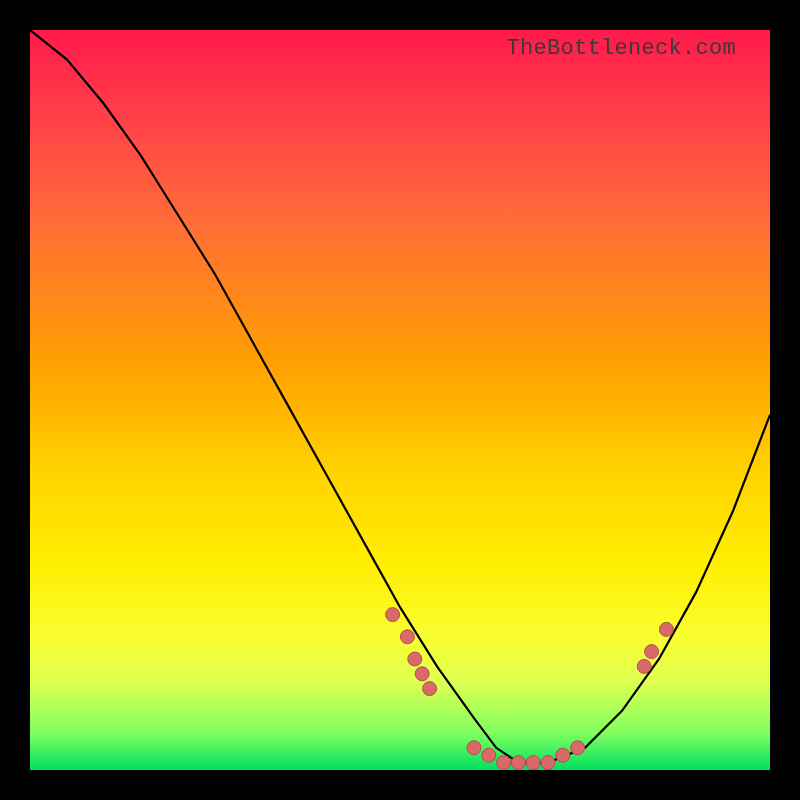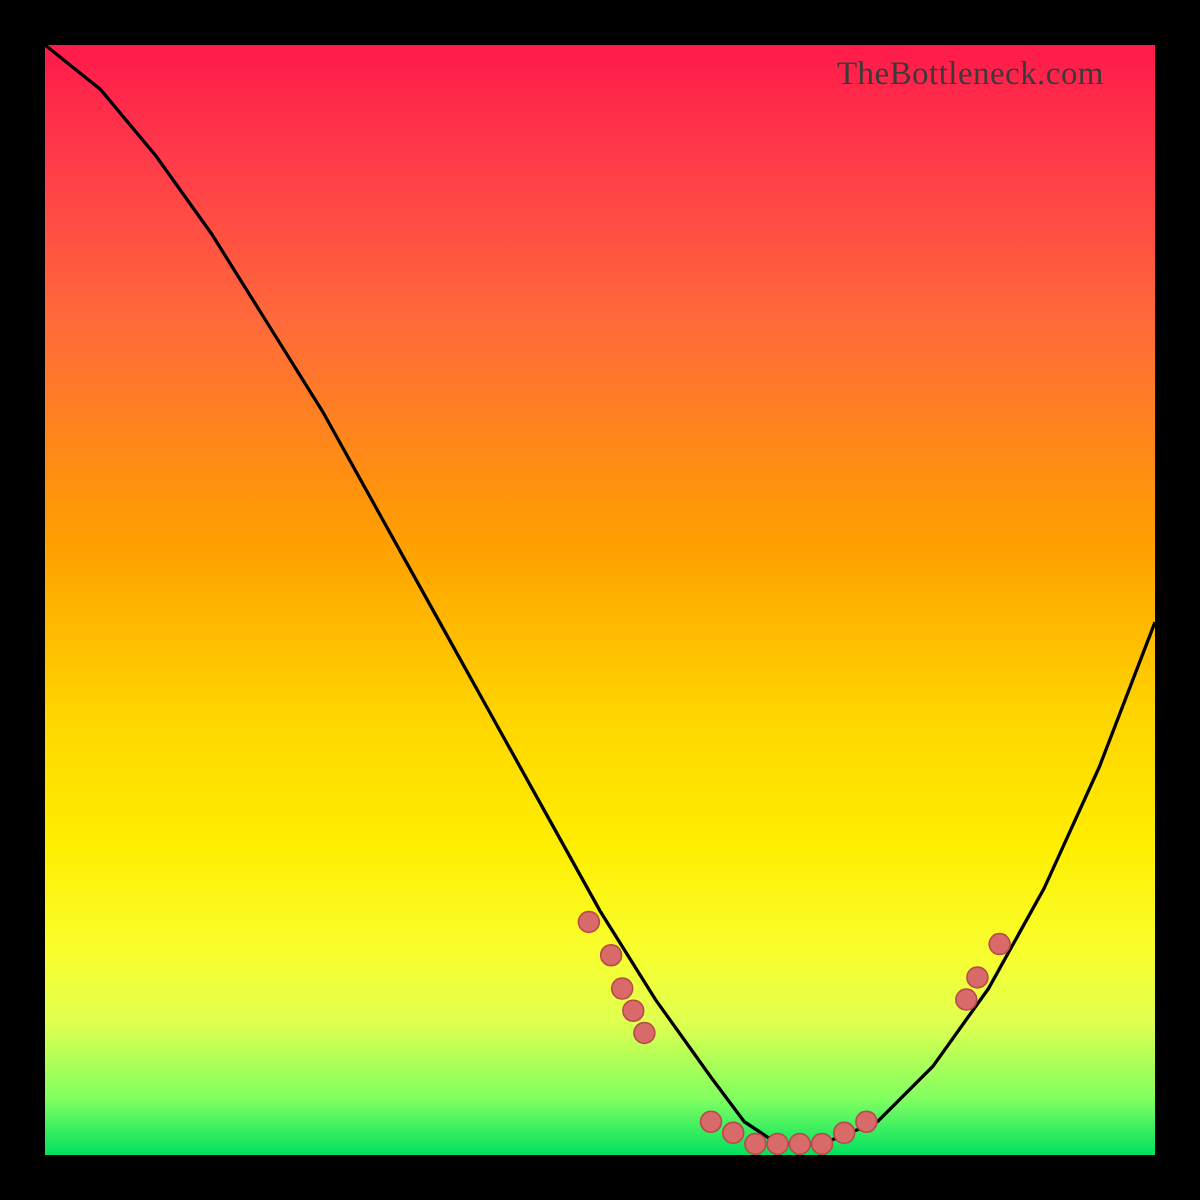--- a/index.html
+++ b/index.html
@@ -31,21 +31,21 @@
       #f8ff30 82%,
       #e0ff50 88%,
       #80ff60 95%,
       #00e060 100%
     );
   }
   .watermark {
     position: absolute;
     top: 6px;
     right: 34px;
-    font-family: Liberation Serif, serif;
+    font-family: Liberation Mono, monospace;
     font-size: 22px;
     font-weight: 500;
     color: #3a3a3a;
     letter-spacing: 0.3px;
   }
   svg.curve {
     position: absolute;
     left: 0;
     top: 0;
     width: 740px;

